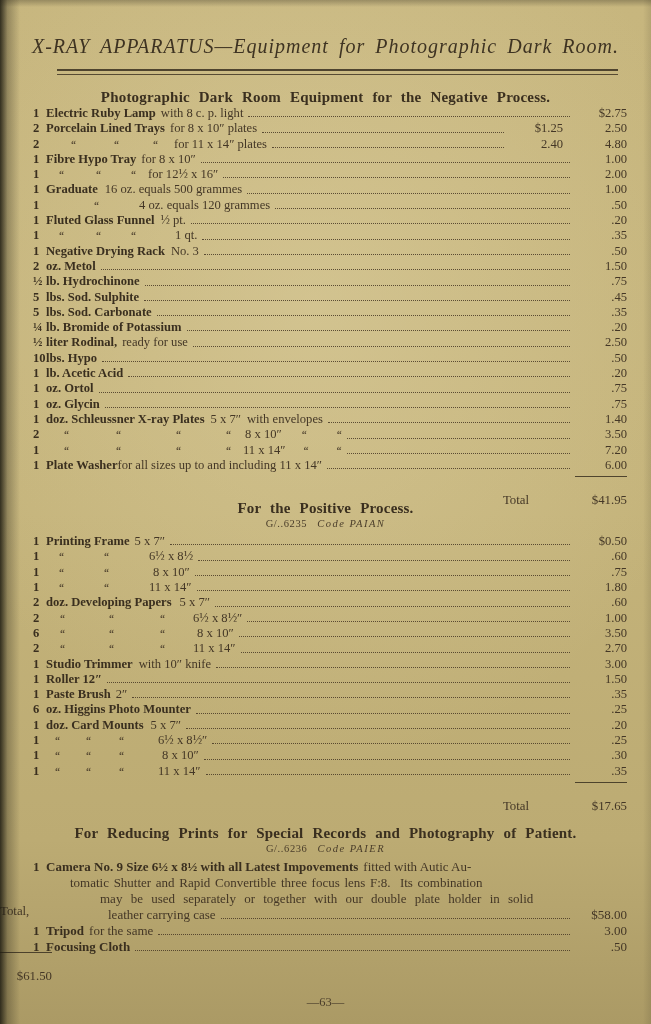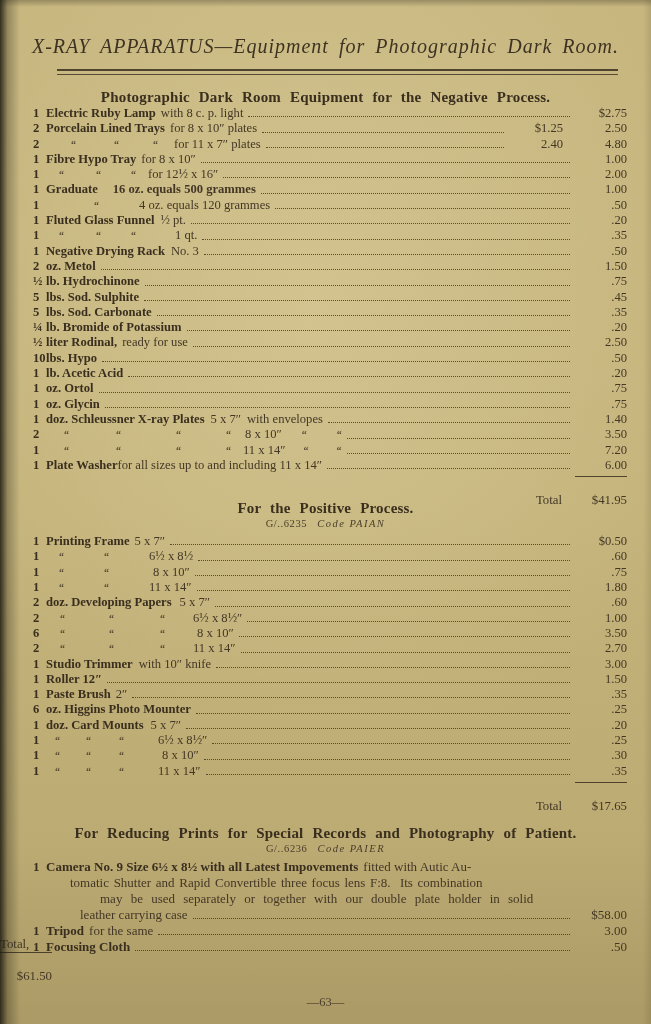--- a/index.html
+++ b/index.html
@@ -56,21 +56,21 @@
     flex:1 1 10px;min-width:8px;align-self:flex-end;
     border-bottom:1.8px dotted rgba(70,55,36,.85);
     margin:0 5px 4px 5px;
   }
   .mid{flex:none;width:54px;margin-right:14px;text-align:right;}
   .mid.empty{width:2px;margin-right:0;}
   .price{flex:none;width:50px;text-align:right;}
 
   .total-row{
     display:flex;justify-content:flex-end;align-items:baseline;
-    padding-right:24px;margin-top:3px;font-size:12.8px;height:20px;color:#443726;
+    padding-right:24px;margin-top:3px;font-size:12.8px;height:20px;color:#443726;gap:33px;
   }
   .total-label{margin-right:13px;}
   .total-value{
     width:52px;text-align:right;border-top:1.4px solid rgba(58,48,32,.85);padding-top:16px;
   }
 
   .sec1{margin-top:13px;}
   .sec2{margin-top:3px;}
   .sec3{margin-top:22px;}
   .sec3 .total-row{margin-top:9px;flex-direction:column;}
@@ -105,21 +105,21 @@
           <span class="seg r" style="margin-left: 5px;">for 8 x 10″ plates</span>
           <span class="leader"></span>
           <span class="mid">$1.25</span>
           <span class="price">2.50</span>
         </div>
         <div class="row">
           <span class="qty">2</span>
           <span class="seg d" style="margin-left: 25px;">“</span>
           <span class="seg d" style="margin-left: 38px;">“</span>
           <span class="seg d" style="margin-left: 34px;">“</span>
-          <span class="seg r" style="margin-left: 16px;">for 11 x 7″ plates</span>
+          <span class="seg r" style="margin-left: 16px;">for 11 x 14″ plates</span>
           <span class="leader"></span>
           <span class="mid">2.40</span>
           <span class="price">4.80</span>
         </div>
         <div class="row">
           <span class="qty">1</span>
           <span class="seg b">Fibre Hypo Tray</span>
           <span class="seg r" style="margin-left: 5px;">for 8 x 10″</span>
           <span class="leader"></span>
           <span class="mid empty"></span>
@@ -131,21 +131,21 @@
           <span class="seg d" style="margin-left: 32px;">“</span>
           <span class="seg d" style="margin-left: 30px;">“</span>
           <span class="seg r" style="margin-left: 12px;">for 12½ x 16″</span>
           <span class="leader"></span>
           <span class="mid empty"></span>
           <span class="price">2.00</span>
         </div>
         <div class="row">
           <span class="qty">1</span>
           <span class="seg b">Graduate</span>
-          <span class="seg r" style="margin-left: 15px; font-weight: bold;">16 oz. equals 500 grammes</span>
+          <span class="seg r" style="margin-left: 7px;">16 oz. equals 500 grammes</span>
           <span class="leader"></span>
           <span class="mid empty"></span>
           <span class="price">1.00</span>
         </div>
         <div class="row">
           <span class="qty">1</span>
           <span class="seg d" style="margin-left: 48px;">“</span>
           <span class="seg r" style="margin-left: 40px;">4 oz. equals 120 grammes</span>
           <span class="leader"></span>
           <span class="mid empty"></span>
@@ -452,21 +452,21 @@
           <span class="qty">1</span>
           <span class="seg b">Camera No. 9 Size 6½ x 8½ with all Latest Impovements</span>
           <span class="seg r" style="margin-left: 5px;">fitted with Autic Au-</span>
         </div>
         <div class="row" style="padding-left: 70px; word-spacing: 1.4px;">
           <span class="seg r">tomatic Shutter and Rapid Convertible three focus lens F:8.  Its combination</span>
         </div>
         <div class="row" style="padding-left: 100px; word-spacing: 5px;">
           <span class="seg r">may be used separately or together with our double plate holder in solid</span>
         </div>
-        <div class="row" style="padding-left: 80px;">
+        <div class="row" style="padding-left: 108px;">
           <span class="seg r">leather carrying case</span>
           <span class="leader"></span>
           <span class="mid empty"></span>
           <span class="price">$58.00</span>
         </div>
         <div class="row">
           <span class="qty">1</span>
           <span class="seg b">Tripod</span>
           <span class="seg r" style="margin-left: 5px;">for the same</span>
           <span class="leader"></span>

